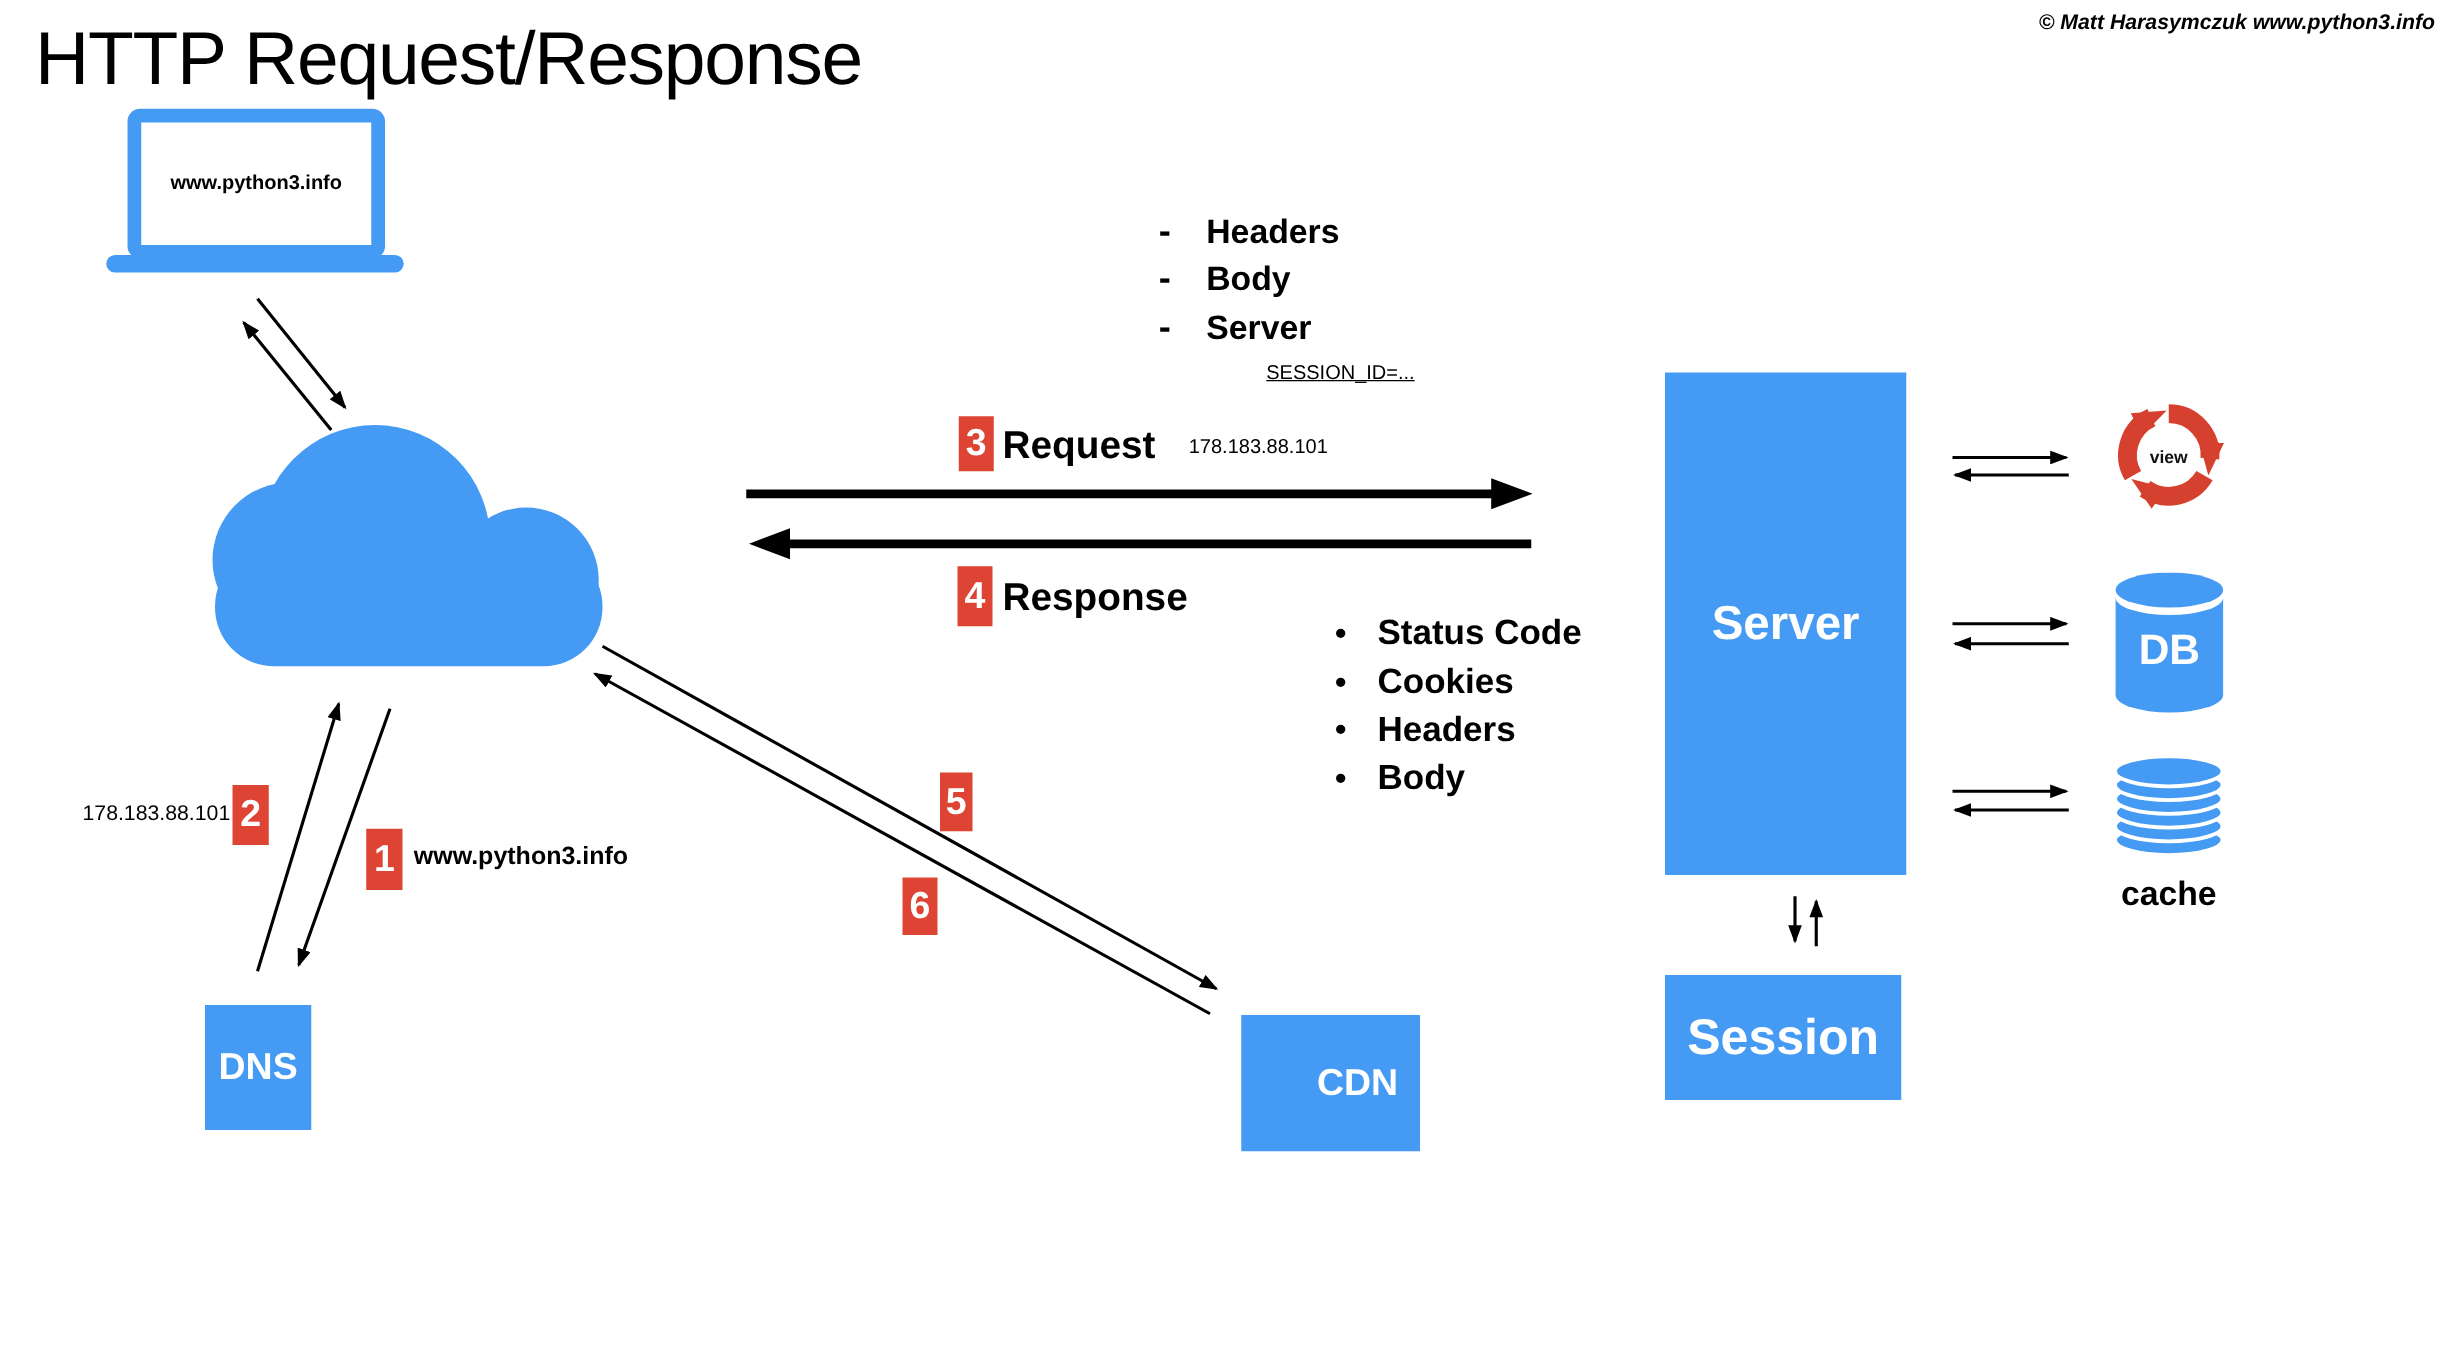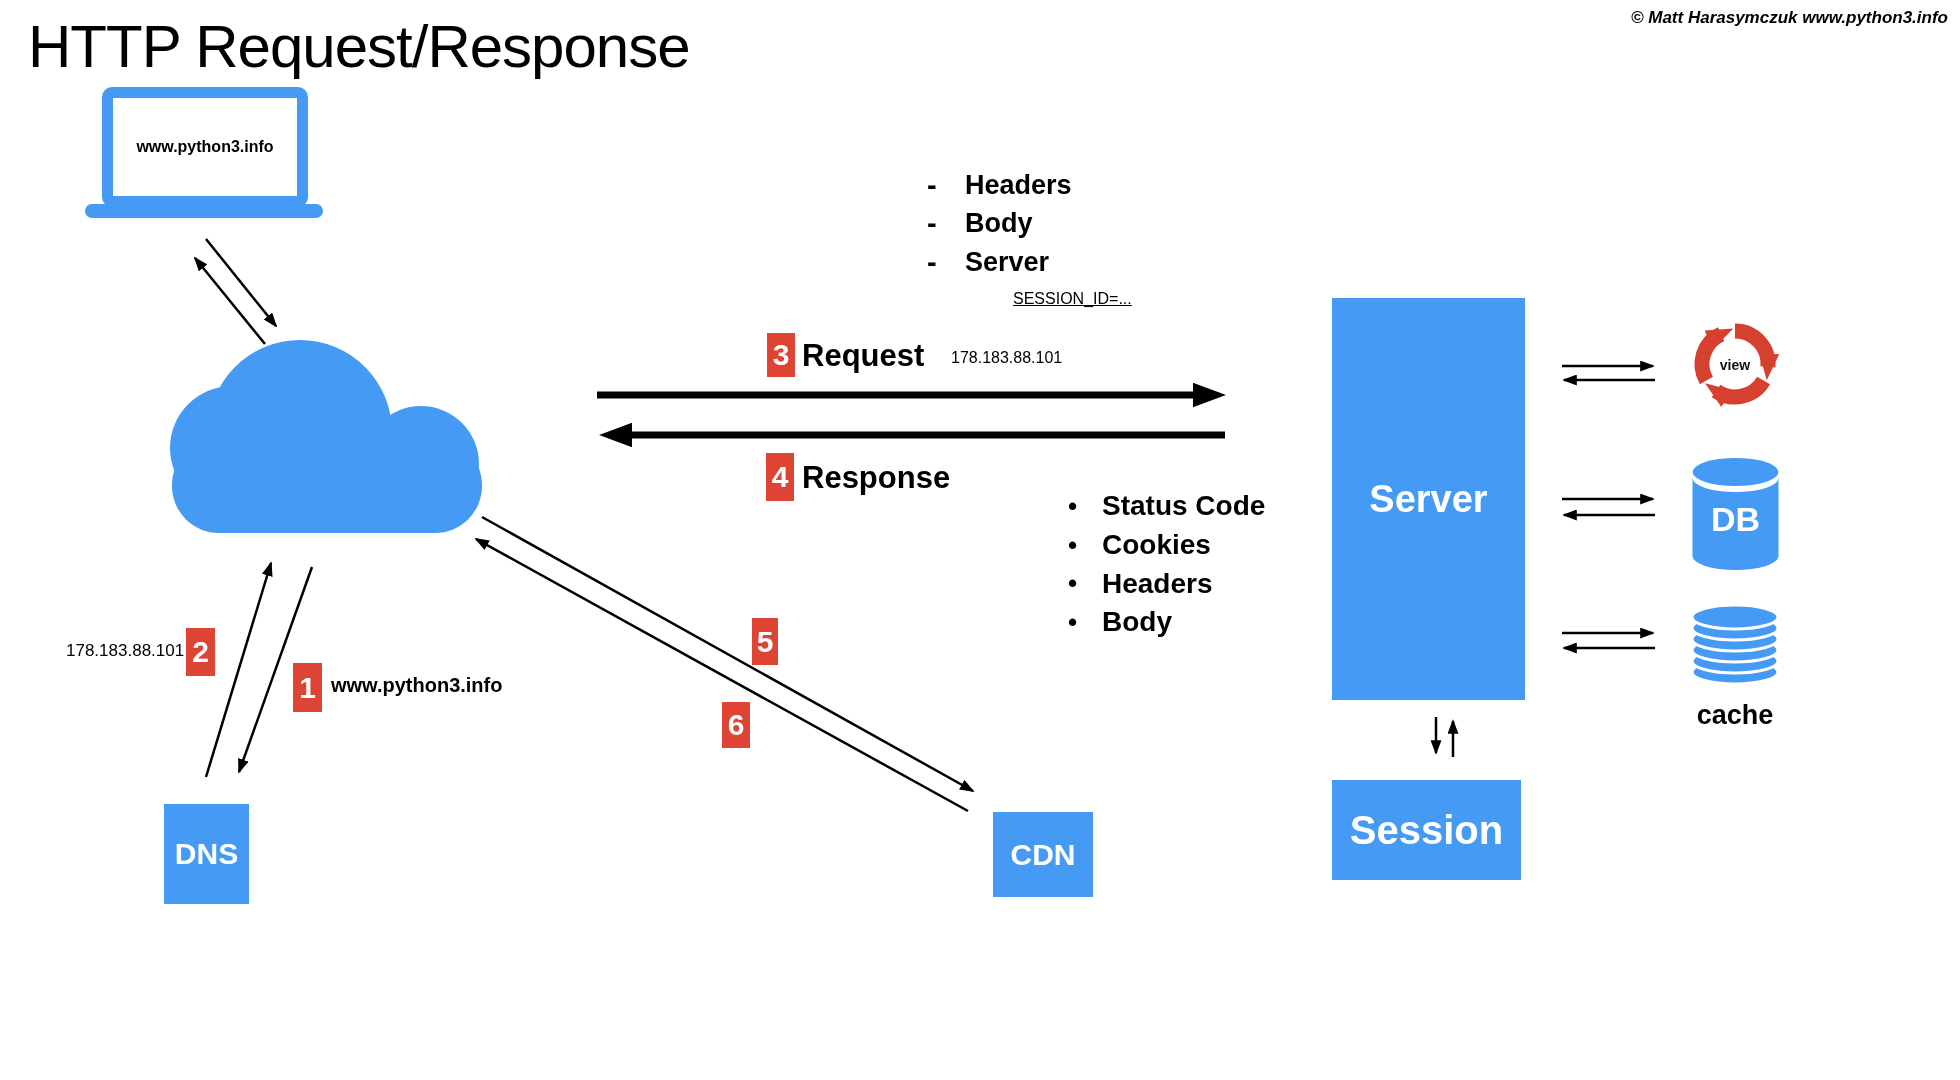--- a/index.html
+++ b/index.html
@@ -17,21 +17,21 @@
     border:11px solid #459BF4;border-radius:10px;background:#fff;
     display:flex;align-items:center;justify-content:center;
   }
   .laptop-screen span{font-size:16px;font-weight:bold;}
   .laptop-base{left:85px;top:204px;width:238px;height:14px;background:#459BF4;border-radius:7px;}
   
   .bluebox{background:#459BF4;color:#fff;font-weight:bold;display:flex;align-items:center;justify-content:center;}
   .server{left:1332px;top:298px;width:193px;height:402px;font-size:38px;}
   .session{left:1332px;top:780px;width:189px;height:100px;font-size:40px;}
   .dns{left:164px;top:804px;width:85px;height:100px;font-size:30px;}
-  .cdn{left:993px;top:812px;width:100px;height:85px;font-size:30px;}
+  .cdn{left:993px;top:812px;width:100px;height:109px;font-size:30px;padding-left:43px;}
   
   .badge{
     background:#DD4433;color:#fff;font-weight:bold;font-size:30px;
     display:flex;align-items:center;justify-content:center;
   }
   .badge1{left:293px;top:663px;width:29px;height:49px;}
   .badge2{left:186px;top:628px;width:29px;height:48px;}
   .badge3{left:767px;top:333px;width:28px;height:44px;}
   .badge4{left:766px;top:453px;width:28px;height:48px;}
   .badge5{left:752px;top:618px;width:26px;height:47px;}

